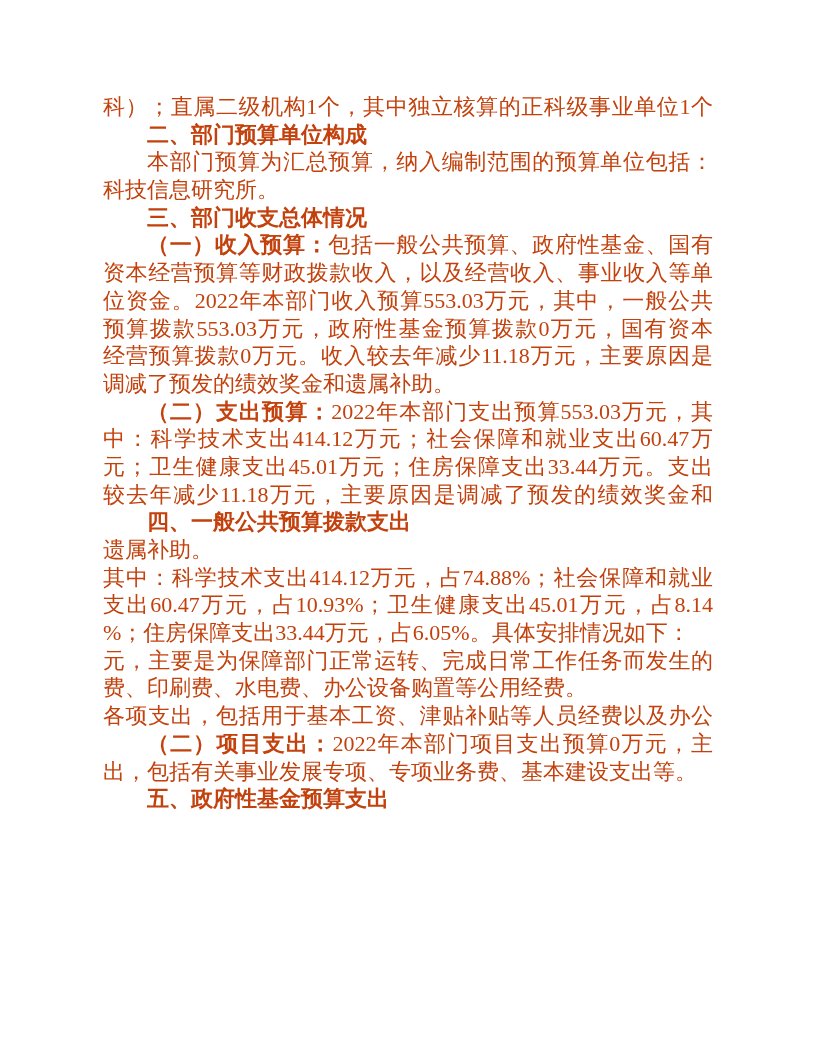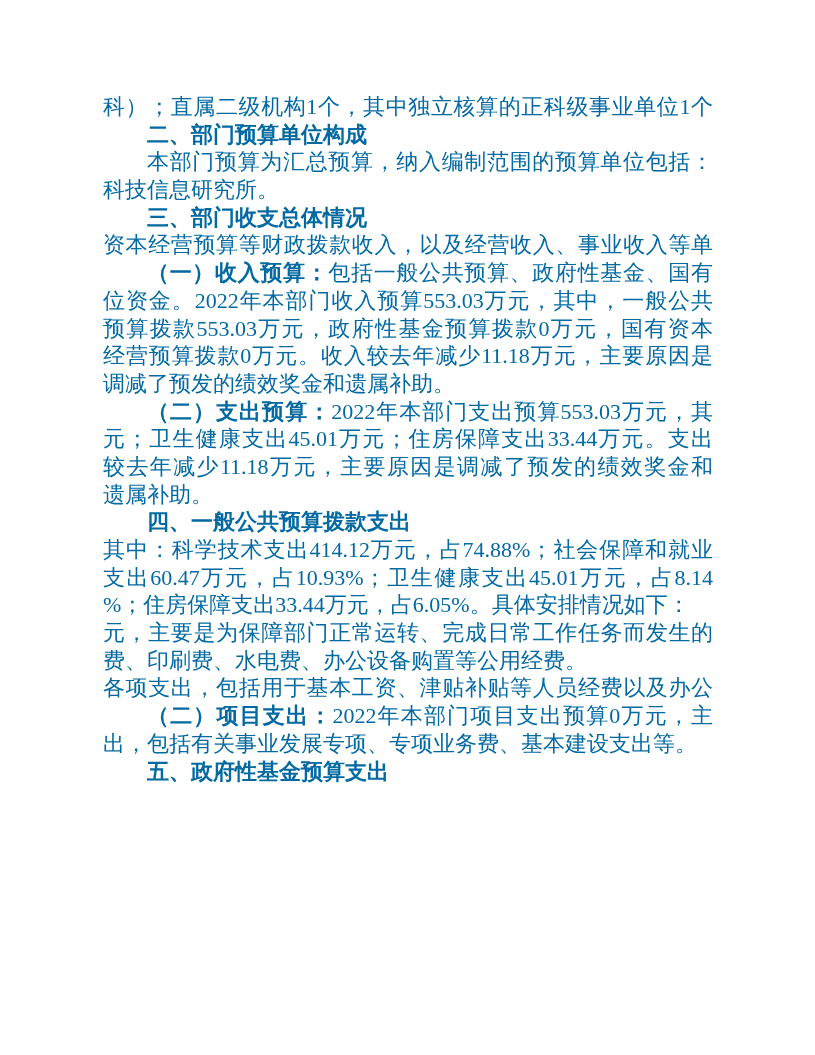--- a/index.html
+++ b/index.html
@@ -15,21 +15,21 @@
     overflow: hidden;
     font-family: "Liberation Serif", "DejaVu Serif", serif;
   }
   .textblock {
     position: absolute;
     left: 103px;
     top: 93px;
     width: 610px;
     font-size: 22px;
     line-height: 27.7px;
-    color: #0369a1;
+    color: #c2410c;
     letter-spacing: 0;
   }
   .line {
     height: 27.7px;
     overflow: hidden;
     text-align: left;
     white-space: normal;
   }
   .line.justify {
     text-align: justify;
@@ -46,31 +46,32 @@
 </head>
 <body>
 
 <div class="page">
   <div class="textblock">
       <div class="line justify"><span>科）；直属二级机构1个，其中独立核算的正科级事业单位1个</span></div>
       <div class="line indent"><span class="b">二、部门预算单位构成</span></div>
       <div class="line indent justify"><span>本部门预算为汇总预算，纳入编制范围的预算单位包括：</span></div>
       <div class="line"><span>科技信息研究所。</span></div>
       <div class="line indent"><span class="b">三、部门收支总体情况</span></div>
+      <div class="line indent justify"><span class="b">（一）收入预算：</span><span>包括一般公共预算、政府性基金、国有</span></div>
       <div class="line justify"><span>资本经营预算等财政拨款收入，以及经营收入、事业收入等单</span></div>
-      <div class="line indent justify"><span class="b">（一）收入预算：</span><span>包括一般公共预算、政府性基金、国有</span></div>
       <div class="line justify"><span>位资金。2022年本部门收入预算553.03万元，其中，一般公共</span></div>
       <div class="line justify"><span>预算拨款553.03万元，政府性基金预算拨款0万元，国有资本</span></div>
       <div class="line justify"><span>经营预算拨款0万元。收入较去年减少11.18万元，主要原因是</span></div>
       <div class="line"><span>调减了预发的绩效奖金和遗属补助。</span></div>
       <div class="line indent justify"><span class="b">（二）支出预算：</span><span>2022年本部门支出预算553.03万元，其</span></div>
+      <div class="line justify"><span>中：科学技术支出414.12万元；社会保障和就业支出60.47万</span></div>
       <div class="line justify"><span>元；卫生健康支出45.01万元；住房保障支出33.44万元。支出</span></div>
       <div class="line justify"><span>较去年减少11.18万元，主要原因是调减了预发的绩效奖金和</span></div>
+      <div class="line indent"><span class="b">四、一般公共预算拨款支出</span></div>
       <div class="line"><span>遗属补助。</span></div>
-      <div class="line indent"><span class="b">四、一般公共预算拨款支出</span></div>
       <div class="line justify"><span>其中：科学技术支出414.12万元，占74.88%；社会保障和就业</span></div>
       <div class="line justify"><span>支出60.47万元，占10.93%；卫生健康支出45.01万元，占8.14</span></div>
       <div class="line"><span>%；住房保障支出33.44万元，占6.05%。具体安排情况如下：</span></div>
       <div class="line justify"><span>元，主要是为保障部门正常运转、完成日常工作任务而发生的</span></div>
       <div class="line"><span>费、印刷费、水电费、办公设备购置等公用经费。</span></div>
       <div class="line justify"><span>各项支出，包括用于基本工资、津贴补贴等人员经费以及办公</span></div>
       <div class="line indent justify"><span class="b">（二）项目支出：</span><span>2022年本部门项目支出预算0万元，主</span></div>
       <div class="line"><span>出，包括有关事业发展专项、专项业务费、基本建设支出等。</span></div>
       <div class="line indent"><span class="b">五、政府性基金预算支出</span></div>
     </div>

